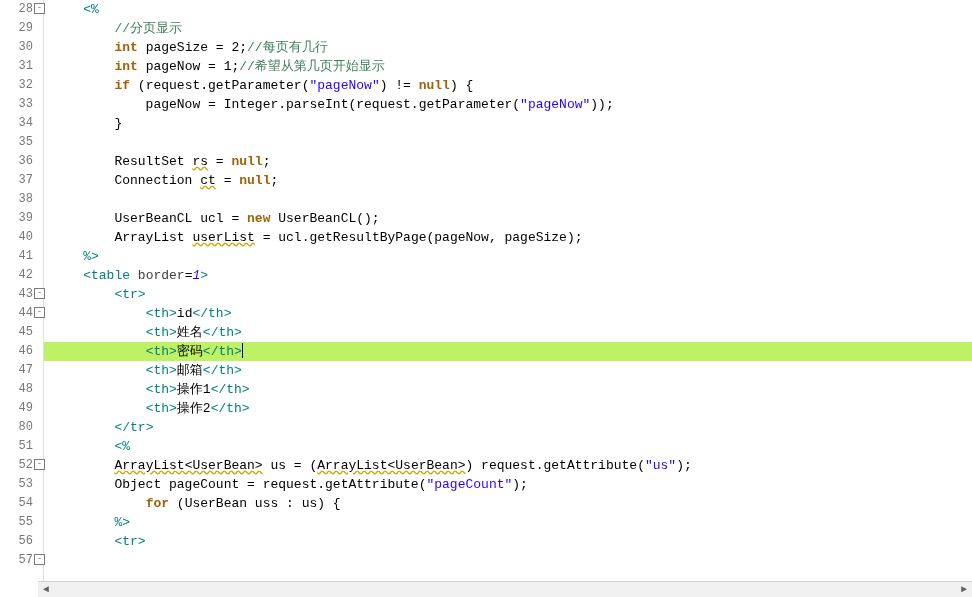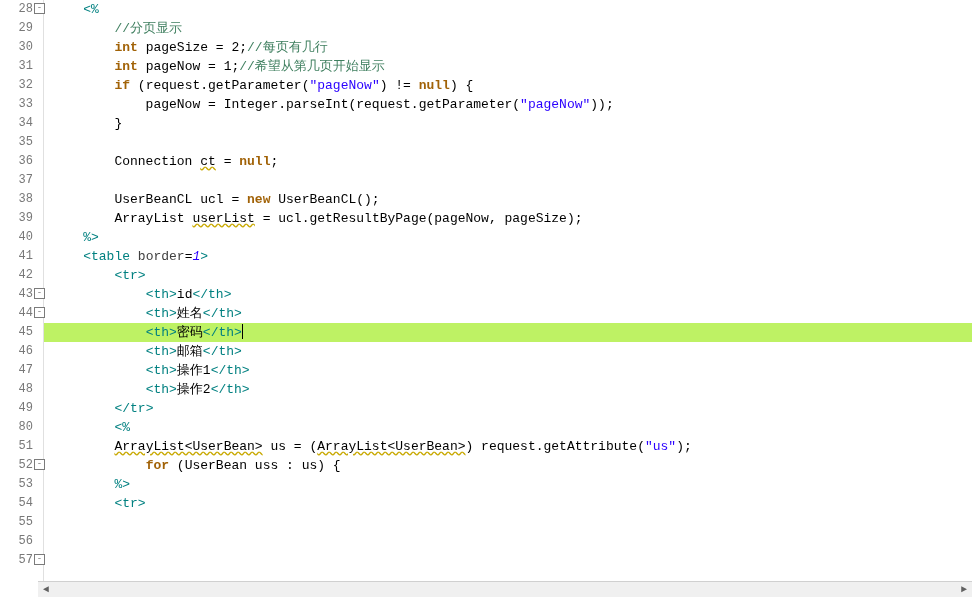--- a/index.html
+++ b/index.html
@@ -213,36 +213,38 @@
     </div>
   <div class="code-area" id="code">
       <div class="code-line"><span class="tk-default">    </span><span class="tk-tag">&lt;%</span></div>
       <div class="code-line"><span class="tk-default">        </span><span class="tk-comment">//分页显示</span></div>
       <div class="code-line"><span class="tk-default">        </span><span class="tk-keyword">int</span><span class="tk-default"> pageSize = 2;</span><span class="tk-comment">//每页有几行</span></div>
       <div class="code-line"><span class="tk-default">        </span><span class="tk-keyword">int</span><span class="tk-default"> pageNow = 1;</span><span class="tk-comment">//希望从第几页开始显示</span></div>
       <div class="code-line"><span class="tk-default">        </span><span class="tk-keyword">if</span><span class="tk-default"> (request.getParameter(</span><span class="tk-string">"pageNow"</span><span class="tk-default">) != </span><span class="tk-keyword">null</span><span class="tk-default">) {</span></div>
       <div class="code-line"><span class="tk-default">            pageNow = Integer.parseInt(request.getParameter(</span><span class="tk-string">"pageNow"</span><span class="tk-default">));</span></div>
       <div class="code-line"><span class="tk-default">        }</span></div>
       <div class="code-line"><span class="tk-default"></span></div>
+      <div class="code-line"><span class="tk-default">        ResultSet </span><span class="tk-warn">rs</span><span class="tk-default"> = </span><span class="tk-keyword">null</span><span class="tk-default">;</span></div>
       <div class="code-line"><span class="tk-default">        Connection </span><span class="tk-warn">ct</span><span class="tk-default"> = </span><span class="tk-keyword">null</span><span class="tk-default">;</span></div>
       <div class="code-line"><span class="tk-default"></span></div>
       <div class="code-line"><span class="tk-default">        UserBeanCL ucl = </span><span class="tk-keyword">new</span><span class="tk-default"> UserBeanCL();</span></div>
       <div class="code-line"><span class="tk-default">        ArrayList </span><span class="tk-warn">userList</span><span class="tk-default"> = ucl.getResultByPage(pageNow, pageSize);</span></div>
       <div class="code-line"><span class="tk-default">    </span><span class="tk-tag">%&gt;</span></div>
       <div class="code-line"><span class="tk-default">    </span><span class="tk-tag">&lt;table </span><span class="tk-attr">border</span><span class="tk-default">=</span><span class="tk-attrval">1</span><span class="tk-tag">&gt;</span></div>
       <div class="code-line"><span class="tk-default">        </span><span class="tk-tag">&lt;tr&gt;</span></div>
       <div class="code-line"><span class="tk-default">            </span><span class="tk-tag">&lt;th&gt;</span><span class="tk-default">id</span><span class="tk-tag">&lt;/th&gt;</span></div>
       <div class="code-line"><span class="tk-default">            </span><span class="tk-tag">&lt;th&gt;</span><span class="tk-default">姓名</span><span class="tk-tag">&lt;/th&gt;</span></div>
       <div class="code-line highlight-line"><span class="tk-default">            </span><span class="tk-tag">&lt;th&gt;</span><span class="tk-default">密码</span><span class="tk-tag">&lt;/th&gt;</span><span class="cursor"></span></div>
       <div class="code-line"><span class="tk-default">            </span><span class="tk-tag">&lt;th&gt;</span><span class="tk-default">邮箱</span><span class="tk-tag">&lt;/th&gt;</span></div>
       <div class="code-line"><span class="tk-default">            </span><span class="tk-tag">&lt;th&gt;</span><span class="tk-default">操作1</span><span class="tk-tag">&lt;/th&gt;</span></div>
       <div class="code-line"><span class="tk-default">            </span><span class="tk-tag">&lt;th&gt;</span><span class="tk-default">操作2</span><span class="tk-tag">&lt;/th&gt;</span></div>
       <div class="code-line"><span class="tk-default">        </span><span class="tk-tag">&lt;/tr&gt;</span></div>
       <div class="code-line"><span class="tk-default">        </span><span class="tk-tag">&lt;%</span></div>
       <div class="code-line"><span class="tk-default">        </span><span class="tk-warn">ArrayList&lt;UserBean&gt;</span><span class="tk-default"> us = (</span><span class="tk-warn">ArrayList&lt;UserBean&gt;</span><span class="tk-default">) request.getAttribute(</span><span class="tk-string">"us"</span><span class="tk-default">);</span></div>
+      <div class="code-line"><span class="tk-default">        Object pageCount = request.getAttribute(</span><span class="tk-string">"pageCount"</span><span class="tk-default">);</span></div>
       <div class="code-line"><span class="tk-default">            </span><span class="tk-keyword">for</span><span class="tk-default"> (UserBean uss : us) {</span></div>
       <div class="code-line"><span class="tk-default">        </span><span class="tk-tag">%&gt;</span></div>
       <div class="code-line"><span class="tk-default">        </span><span class="tk-tag">&lt;tr&gt;</span></div>
     </div>
 </div>
 <div class="scrollbar-h">
   <div class="scroll-arrow">◄</div>
   <div class="scroll-track"></div>
   <div class="scroll-arrow">►</div>
 </div>

